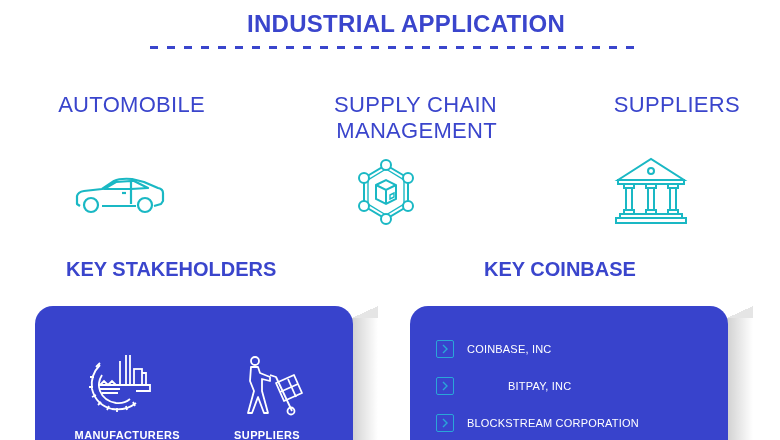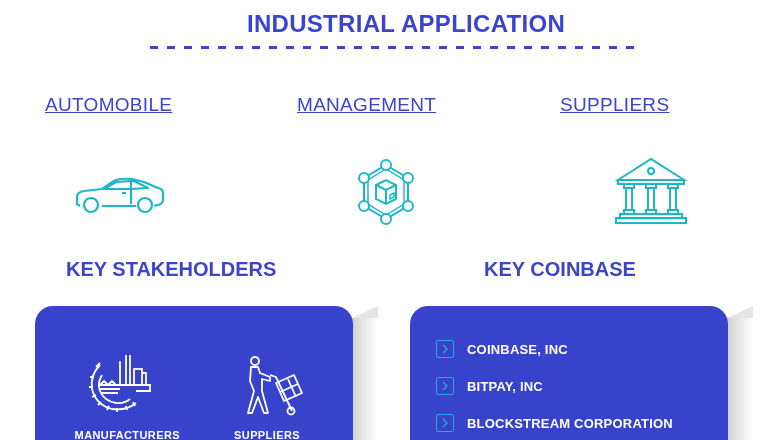--- a/index.html
+++ b/index.html
@@ -1,41 +1,42 @@
 <!DOCTYPE html>
 <html><head>
 <meta charset="utf-8">
 <style>
   html, body { margin:0; padding:0; }
   body { width:780px; height:440px; background:#ffffff; position:relative; overflow:hidden; font-family:"Liberation Sans", sans-serif; }
   .title { position:absolute; top:10px; left:16px; width:780px; text-align:center; font-weight:bold; font-size:24px; color:#3a45cc; letter-spacing:0.3px; }
   .dashes { position:absolute; top:46px; left:150px; width:492px; height:3px;
     background-image: repeating-linear-gradient(to right, #3a45cc 0 8px, transparent 8px 17px); }
-  .cat { position:absolute; font-size:19px; color:#3a45cc; text-align:left; line-height:26px; letter-spacing:0.3px;text-decoration:underline; }
+  .cat { position:absolute; font-size:22px; color:#3a45cc; text-align:right; line-height:26px; letter-spacing:0.3px; }
   .cat-icon { position:absolute; }
   .section-title { position:absolute; top:258px; font-weight:bold; font-size:20px; color:#3a45cc; }
   .panel { position:absolute; top:306px; height:160px; background:#3843cc; border-radius:18px; }
   .shadow { position:absolute; top:318px; height:140px; width:26px;
     background: linear-gradient(to right, rgba(0,0,0,0.18), rgba(0,0,0,0)); }
   .shadow-tri { position:absolute; top:306px; width:26px; height:12px;
     background: linear-gradient(to bottom right, transparent 50%, rgba(0,0,0,0.1) 50%); }
   .st-icon { position:absolute; }
   .st-label { position:absolute; top:429px; color:#ffffff; font-weight:bold; font-size:11px; text-align:right; letter-spacing:0.4px; }
   .player { position:absolute; left:436px; display:flex; align-items:center; }
   .chev { width:18px; height:18px; border:1.5px solid #2aa6d8; border-radius:2px; box-sizing:border-box; display:flex; align-items:center; justify-content:center; margin-right:13px; }
-  .player-label { color:#ffffff; font-weight:bold; font-size:13px; letter-spacing:0.2px; }
+  .player-label { color:#ffffff; font-weight:normal; font-size:11px; letter-spacing:0.2px; }
 </style>
 </head>
 <body>
 
 <div class="title">INDUSTRIAL APPLICATION</div>
 <div class="dashes"></div>
 
 <div class="cat" style="left:45px;top:92px;width:160px;">AUTOMOBILE</div>
 <div class="cat" style="left:297px;top:92px;width:200px;">
+  <div>SUPPLY CHAIN</div>
   <div>MANAGEMENT</div>
 </div>
 <div class="cat" style="left:560px;top:92px;width:180px;">SUPPLIERS</div>
 
 <svg class="cat-icon" style="left:74px;top:176px" width="94" height="40" viewBox="0 0 94 40" fill="none" stroke="#1ab8c4" stroke-width="2.2" stroke-linejoin="round">
   <path d="M6 30 L3 28 L3 20 Q4 16 10 15 L28 13 L40 5 Q46 2 58 3 L70 6 L84 12 Q89 13 89 17 L89 25 L87 28 L80 30"></path>
   <path d="M28 30 L62 30"></path>
   <circle cx="17" cy="29" r="7"></circle>
   <circle cx="71" cy="29" r="7"></circle>
   <path d="M30 13 L42 6 L57 5 L57 13 Z"></path>
@@ -110,21 +111,21 @@
 <div class="panel" style="left:410px;width:318px;"></div>
 
 <div class="player" style="top:340px;">
   <span class="chev">
     <svg width="8" height="10" viewBox="0 0 8 10">
         <path d="M2 1 L6 5 L2 9" fill="none" stroke="#2aa6d8" stroke-width="1.4"></path>
       </svg>
   </span>
   <span class="player-label">COINBASE, INC</span>
 </div>
-<div class="player" style="top:377px;">
+<div class="player" style="top:377px;gap:41px;">
   <span class="chev">
     <svg width="8" height="10" viewBox="0 0 8 10">
         <path d="M2 1 L6 5 L2 9" fill="none" stroke="#2aa6d8" stroke-width="1.4"></path>
       </svg>
   </span>
   <span class="player-label">BITPAY, INC</span>
 </div>
 <div class="player" style="top:414px;">
   <span class="chev">
     <svg width="8" height="10" viewBox="0 0 8 10">

